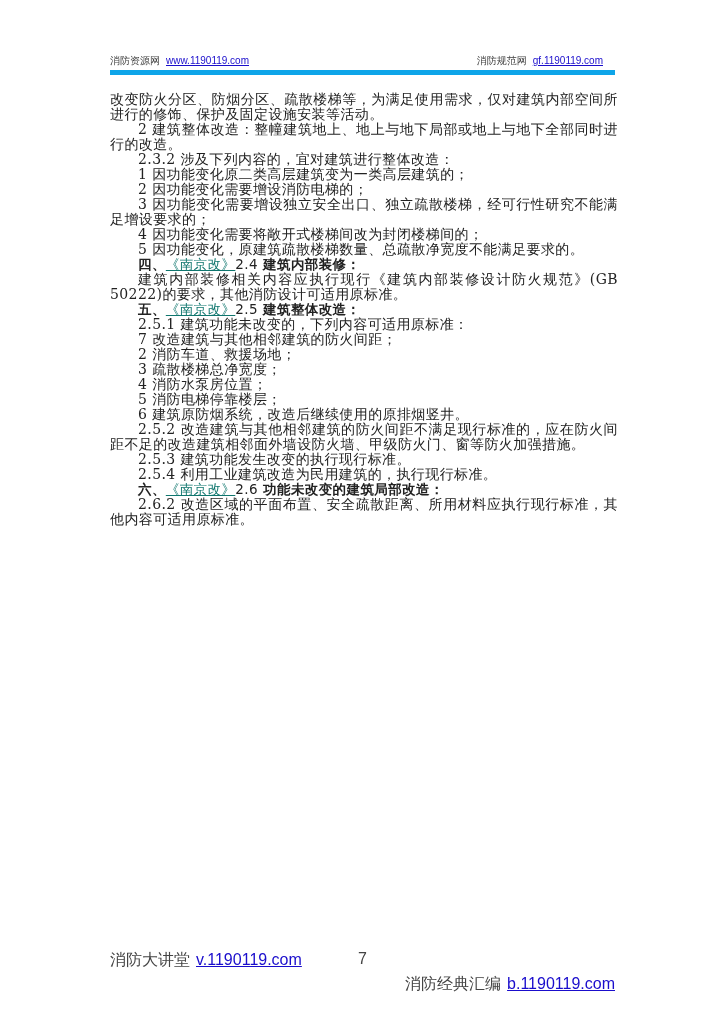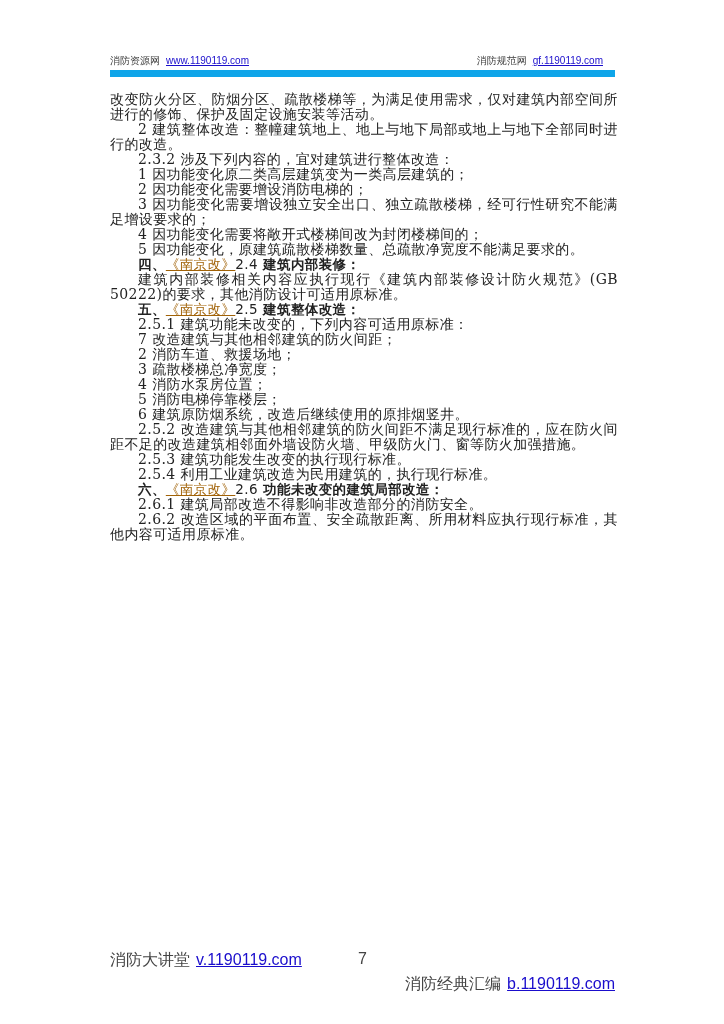--- a/index.html
+++ b/index.html
@@ -1,29 +1,29 @@
 <!DOCTYPE html>
 <html><head>
 <meta charset="utf-8">
 <style>
   html, body { margin:0; padding:0; background:#fff; }
   body { width:724px; height:1024px; position:relative; overflow:hidden;
          font-family: "DejaVu Serif", "Liberation Serif", serif; color:#222; }
   .hdr { position:absolute; top:50px; left:110px; width:505px; height:20px;
          font-family: "Liberation Sans", "DejaVu Sans", sans-serif; font-size:10px; color:#444;
-         border-bottom:7px solid #0ea5e9; }
+         border-bottom:5px solid #0ea5e9; }
   .hdr .l { position:absolute; left:0; top:4px; }
   .hdr .r { position:absolute; right:12px; top:4px; }
   a.lnk { color:#1a0dcc; text-decoration:underline; margin-left:6px; }
   .body { position:absolute; top:92px; left:110px; width:508px; font-size:14px; line-height:15px; letter-spacing:0.4px; }
   .p { margin:0; padding:0; text-align:justify; }
   .ind { text-indent:28px; }
   .ind2 { padding-left:28px; }
   .h { padding-left:28px; font-family:"DejaVu Sans", "Liberation Sans", sans-serif; font-weight:bold; font-size:13.5px; }
-  .h a { color:#a16207; font-weight:normal; text-decoration:underline; }
+  .h a { color:#0f766e; font-weight:normal; text-decoration:underline; }
   .h .num { font-weight:normal; }
   .ftr { position:absolute; top:950px; left:110px; width:505px; height:16px;
          font-family: "Liberation Sans", "DejaVu Sans", sans-serif; font-size:16px; color:#444; }
   .ftr .l { position:absolute; left:0; }
   .ftr .c { position:absolute; left:248px; }
   .ftr .r { position:absolute; right:0;margin-top:24px; }
 </style>
 </head>
 <body>
 
@@ -58,21 +58,20 @@
   <p class="p ind2">3 疏散楼梯总净宽度；</p>
   <p class="p ind2">4 消防水泵房位置；</p>
   <p class="p ind2">5 消防电梯停靠楼层；</p>
   <p class="p ind2">6 建筑原防烟系统，改造后继续使用的原排烟竖井。</p>
   <p class="p ind">2.5.2 改造建筑与其他相邻建筑的防火间距不满足现行标准的，应在防火间距不足的改造建筑相邻面外墙设防火墙、甲级防火门、窗等防火加强措施。</p>
   <p class="p ind2">2.5.3 建筑功能发生改变的执行现行标准。</p>
   <p class="p ind2">2.5.4 利用工业建筑改造为民用建筑的，执行现行标准。</p>
   <p class="p h">
     <span>六、</span><a>《南京改》</a><span class="num">2.6</span> <span>功能未改变的建筑局部改造：</span>
   </p>
-  <p class="p ind2">2.6.1 建筑局部改造不得影响非改造部分的消防安全。</p>
   <p class="p ind">2.6.2 改造区域的平面布置、安全疏散距离、所用材料应执行现行标准，其他内容可适用原标准。</p>
 </div>
 
 <div class="ftr">
   <span class="l">
     <span>消防大讲堂</span><a class="lnk">v.1190119.com</a>
   </span>
   <span class="c">7</span>
   <span class="r">
     <span>消防经典汇编</span><a class="lnk">b.1190119.com</a>

